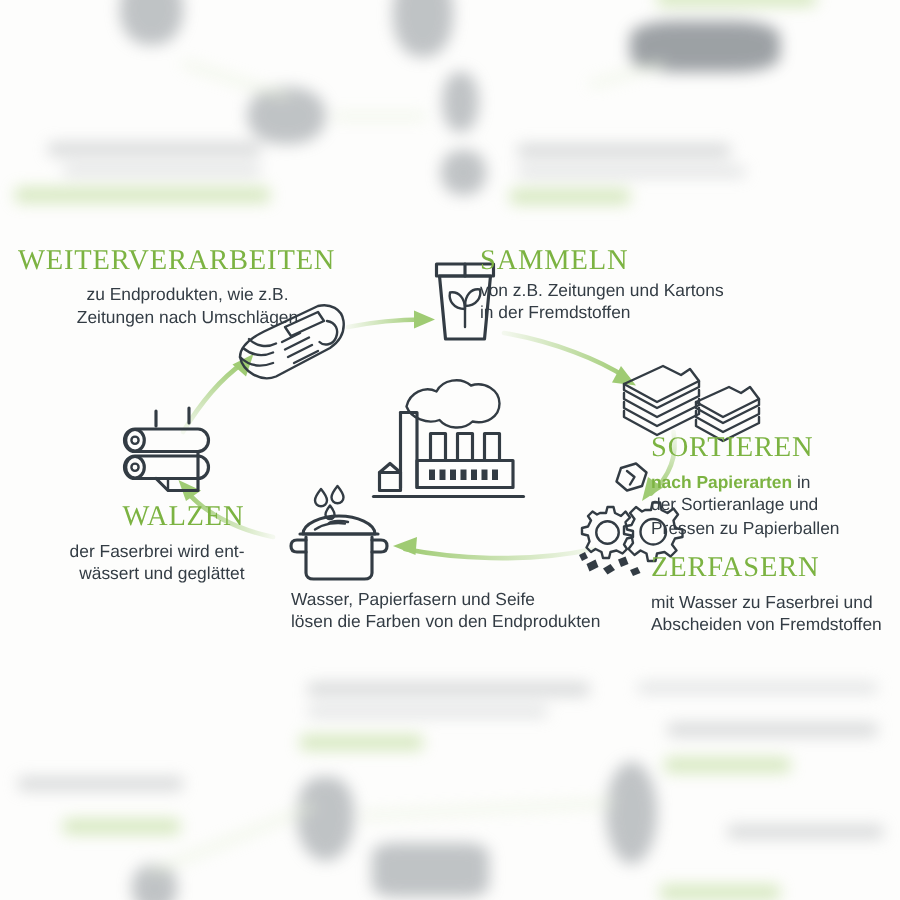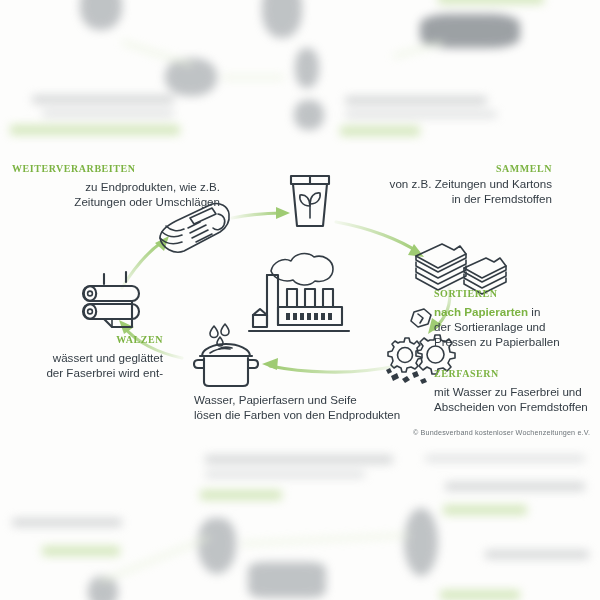--- a/index.html
+++ b/index.html
@@ -46,22 +46,22 @@
   .ghost-blob.dark { background: #4e565e; }
   .ghost-line {
     position: absolute;
     background: #d7e7c2;
     height: 3px;
     border-radius: 2px;
   }
   .block { position: absolute; }
   .heading {
     font-family: "Liberation Serif", serif;
-    font-weight: bold;
-    font-size: 10px;
+    font-weight: normal;
+    font-size: 19px;
     letter-spacing: .55px;
     color: #7cb342;
     line-height: 1.15;
     white-space: nowrap;
   }
   .body {
     font-size: 11.6px;
     line-height: 1.33;
     color: #333c44;
   }
@@ -213,21 +213,21 @@
   <div class="block" style="left:286px; top:172px;">
     <svg width="48" height="58" viewBox="0 0 48 58">
       <path class="ink" d="M7,12 L41,12 L37,54 L11,54 Z"></path>
       <path class="ink" d="M5,4 L43,4 L43,12 L5,12 Z"></path>
       <path class="ink" d="M24,4 L24,12"></path>
       <path class="ink-thin" d="M24,46 L24,30"></path>
       <path class="ink-thin" d="M24,34 C16,34 13,28 14,23 C20,22 24,27 24,34 Z"></path>
       <path class="ink-thin" d="M24,32 C32,32 35,26 34,21 C28,20 24,25 24,32 Z"></path>
     </svg>
   </div>
-  <div class="block align-left" style="left:352px; top:163px; width:200px;text-align:right;">
+  <div class="block align-left" style="left:320px; top:163px; width:200px;">
     <div class="heading">SAMMELN</div>
     <div class="body" style="margin-top:1px;">
       <div>von z.B. Zeitungen und Kartons</div>
       <div>in der Fremdstoffen</div>
     </div>
   </div>
 
   <div class="block" style="left:408px; top:238px;">
     <svg width="104" height="62" viewBox="0 0 104 62">
 
@@ -332,22 +332,22 @@
       <ellipse class="ink" cx="12" cy="39.5" rx="6.2" ry="7.2"></ellipse>
       <circle class="ink-thin" cx="12" cy="39.5" r="2.4"></circle>
 
       <path class="ink" d="M54,29 L54,55 L34,55 L26,47"></path>
       <path class="ink-thin" d="M34,55 L34,47 L26,47"></path>
     </svg>
   </div>
   <div class="block align-right" style="left:11px; top:334px; width:152px;">
     <div class="heading">WALZEN</div>
     <div class="body" style="margin-top:4px;">
+      <div>der Faserbrei wird ent-</div>
       <div>wässert und geglättet</div>
-      <div>der Faserbrei wird ent-</div>
     </div>
   </div>
 
   <div class="block" style="left:156px; top:202px;">
     <svg width="80" height="56" viewBox="0 0 80 56">
       <g class="ink-thin">
 
         <path d="M4,36 C4,30 10,24 20,19 L56,2 C64,0 72,4 73,12 C74,20 70,26 64,30 L28,49 C18,53 6,46 4,36 Z"></path>
 
         <path d="M4,36 C10,42 18,43 26,40"></path>
@@ -360,21 +360,20 @@
         <path d="M34,31 L50,23"></path>
         <path d="M36,36 L52,28"></path>
         <path d="M40,40 L56,32"></path>
 
         <path d="M62,12 C68,13 70,18 68,23 C66,28 60,29 57,26"></path>
       </g>
     </svg>
   </div>
   <div class="block align-left" style="left:12px; top:163px; width:240px;">
     <div class="heading">WEITERVERARBEITEN</div>
-    <div class="body" style="margin-top:4px; text-align:right; width:190px; margin-left:18px;">
+    <div class="body" style="margin-top:4px; text-align:center; width:190px; margin-left:18px;">
       <div>zu Endprodukten, wie z.B.</div>
-      <div>Zeitungen oder Umschlägen</div>
-    </div>
-  </div>
-
-  <div id="copyright">© Bundesverband kostenloser Wochenzeitungen e.V.</div>
+      <div>Zeitungen nach Umschlägen</div>
+    </div>
+  </div>
+
 
 </div>
 
 </body></html>

